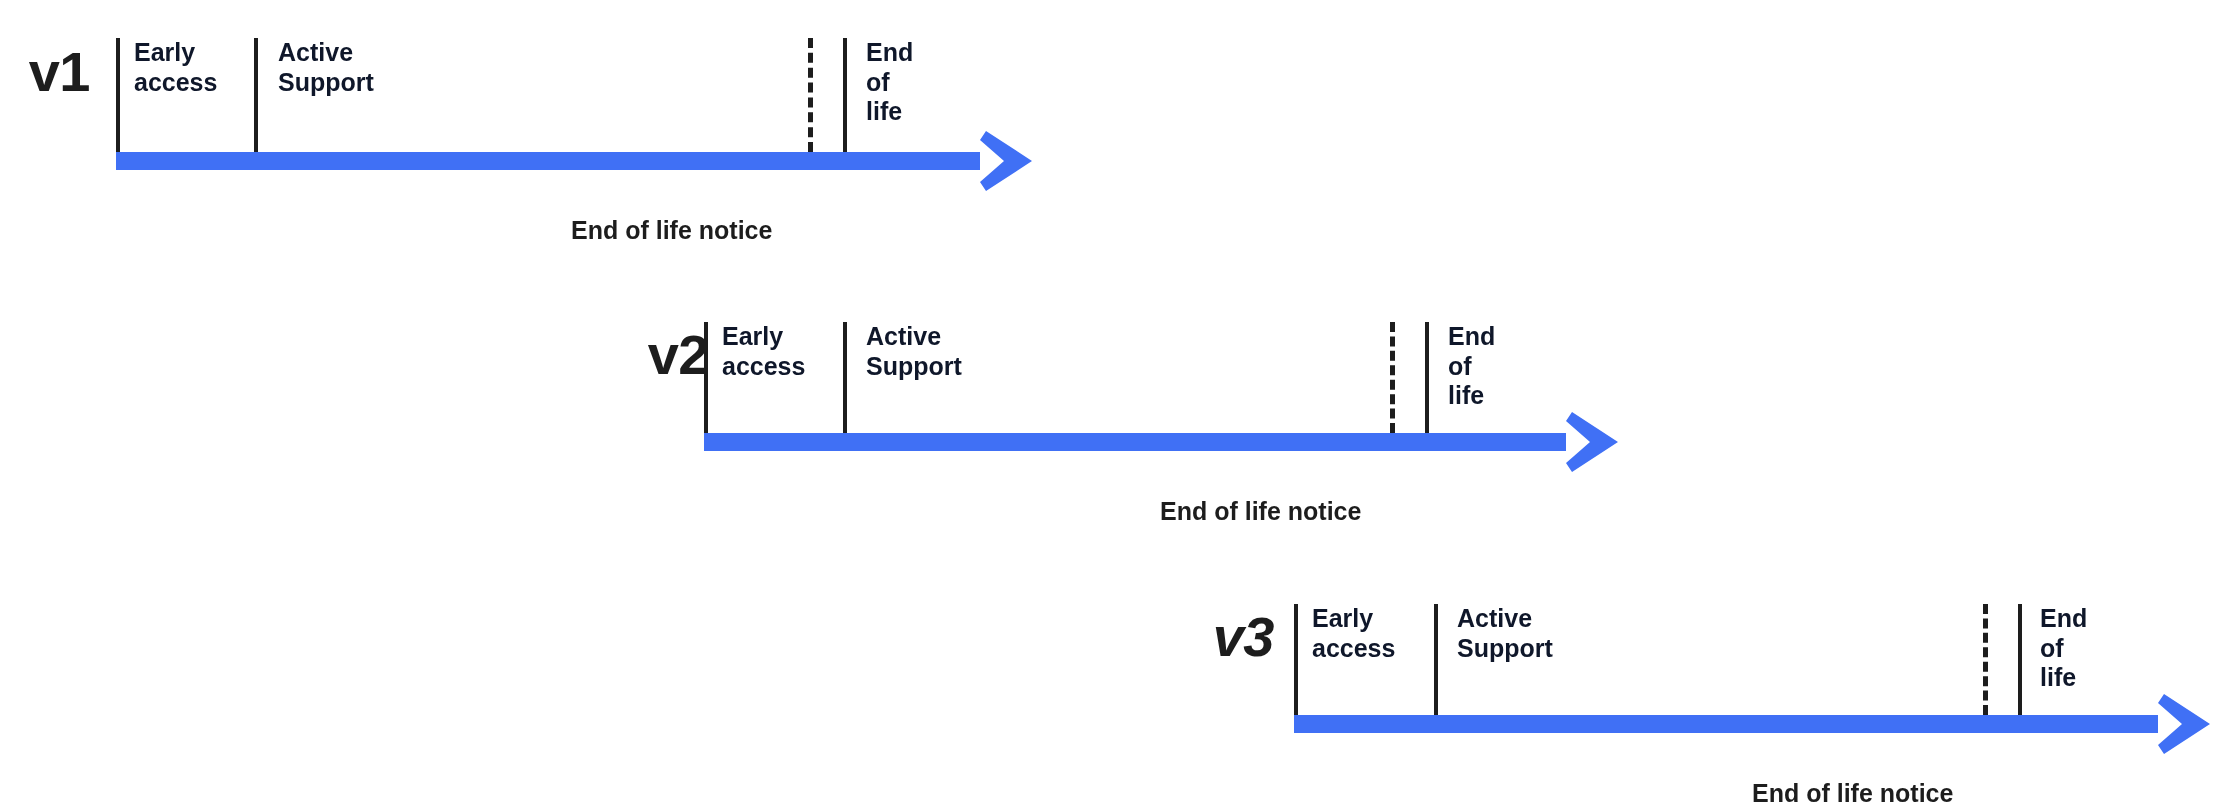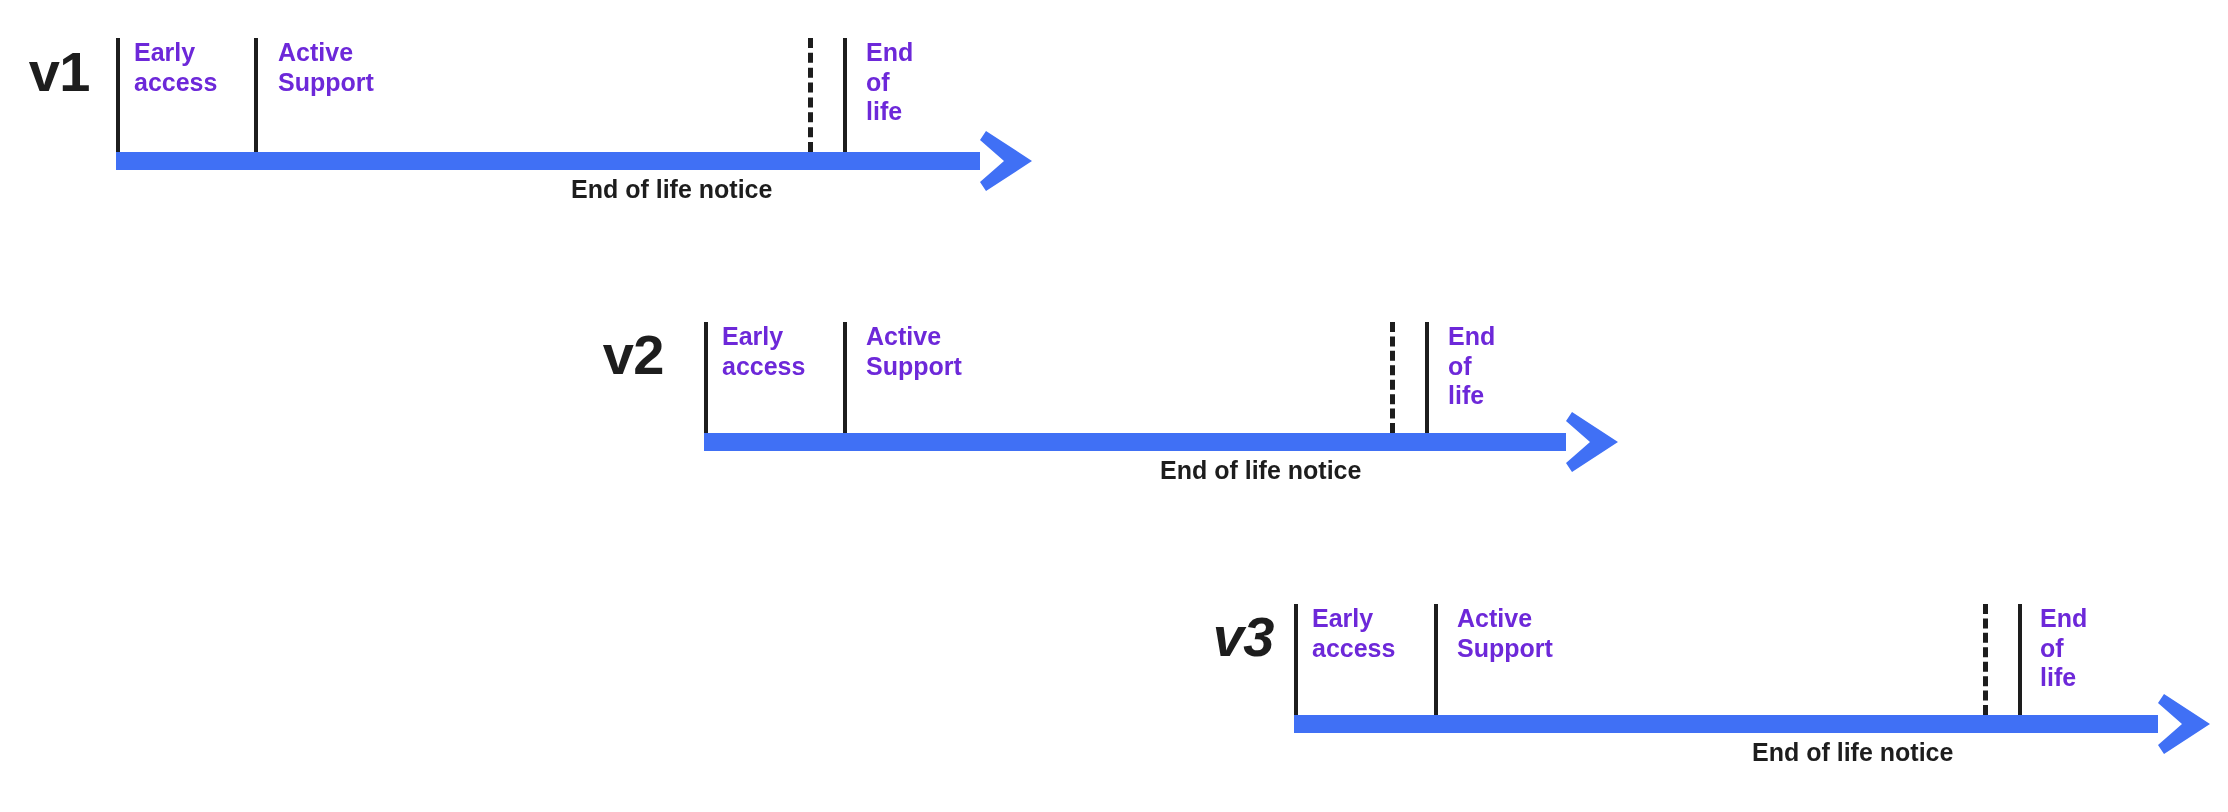--- a/index.html
+++ b/index.html
@@ -54,32 +54,33 @@
     width: 0;
     border-left: 5px dashed #1d1d1d;
   }
 
   
   .phase-label {
     position: absolute;
     font-size: 25px;
     font-weight: 700;
     line-height: 1.18;
-    color: #6d28d9;
+    color: #0f172a;
     white-space: pre-line;
   }
 
   
   .under-label {
     position: absolute;
     font-size: 25px;
     font-weight: 700;
     line-height: 1.18;
     color: #1d1d1d;
     white-space: nowrap;
+    margin-top: 41px;
   }
 
   
   .timeline-shaft {
     position: absolute;
     height: 18px;
   }
 
   
   .timeline-arrowhead {
@@ -101,21 +102,21 @@
 access</div>
       <div class="phase-label" style="left: 278px; top: 38px;">Active Support</div>
       <div class="phase-label" style="left: 866px; top: 38px;">End of life</div>
       <div class="timeline-shaft" style="left: 116px; top: 152px; width: 864px; background: rgb(64, 112, 245);"></div>
       <svg class="timeline-arrowhead" width="62" height="60" viewBox="0 0 62 60" style="left: 972px; top: 131px;">
         <path d="M14 0 L8 9 L32 30 L8 51 L14 60 L60 30 Z" fill="#4070f5"></path>
       </svg>
       <div class="under-label" style="left: 571px; top: 175px;">End of life notice</div>
     </div>
     <div class="lifecycle-row">
-      <div class="version-label" style="left: 592px; top: 327px; width: 72px;">v2</div>
+      <div class="version-label" style="left: 637px; top: 327px; width: 72px;">v2</div>
       <div class="phase-divider" style="left: 704px; top: 322px; height: 111px; background: rgb(29, 29, 29);"></div>
       <div class="phase-divider" style="left: 843px; top: 322px; height: 111px; background: rgb(29, 29, 29);"></div>
       <div class="phase-divider" style="left: 1425px; top: 322px; height: 111px; background: rgb(29, 29, 29);"></div>
       <div class="notice-marker" style="left: 1390px; top: 322px; height: 111px; border-left-color: rgb(29, 29, 29);"></div>
       <div class="phase-label" style="left: 722px; top: 322px;">Early
 access</div>
       <div class="phase-label" style="left: 866px; top: 322px;">Active Support</div>
       <div class="phase-label" style="left: 1448px; top: 322px;">End of life</div>
       <div class="timeline-shaft" style="left: 704px; top: 433px; width: 862px; background: rgb(64, 112, 245);"></div>
       <svg class="timeline-arrowhead" width="62" height="60" viewBox="0 0 62 60" style="left: 1558px; top: 412px;">

